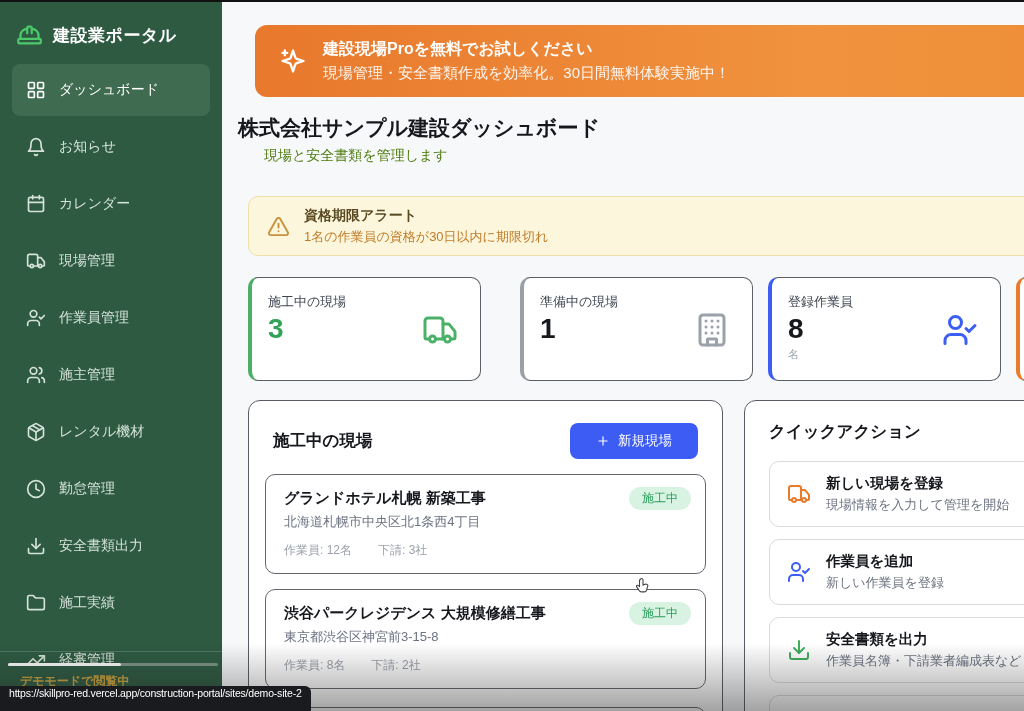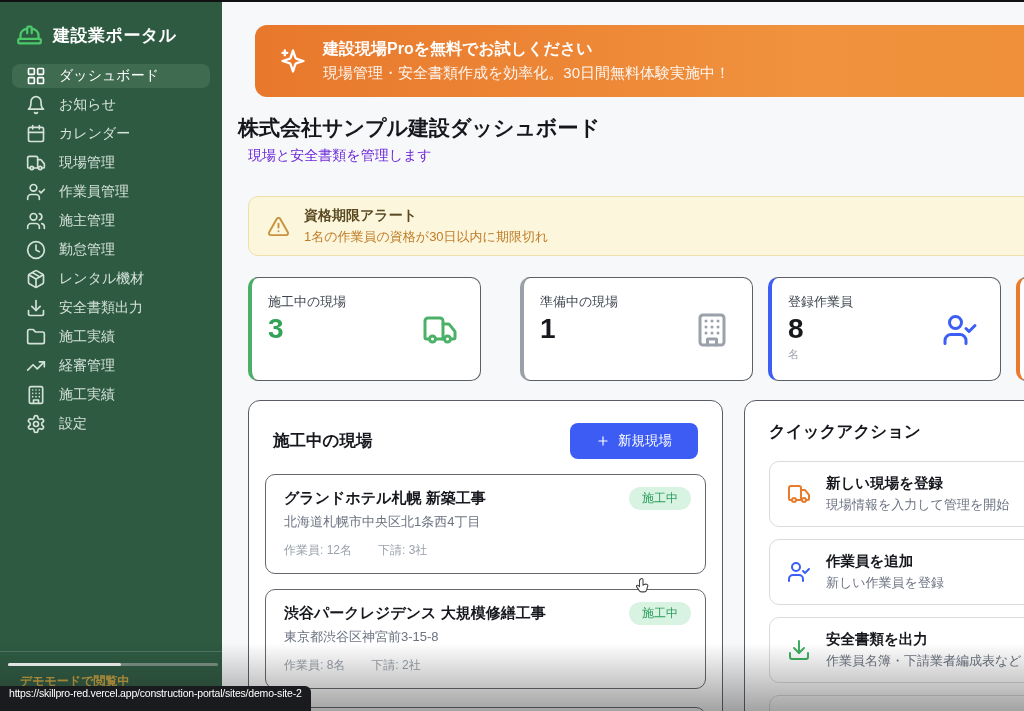--- a/index.html
+++ b/index.html
@@ -9,42 +9,42 @@
   .icon svg { width:100%; height:100%; }
 
   .topbar { position:absolute; left:0; top:0; width:1024px; height:2px; background:#111; z-index:5; }
 
   
   .sidebar { position:absolute; left:0; top:2px; width:222px; height:709px; background:#2d5a41; z-index:10; }
   .logo { display:flex; align-items:center; gap:10px; padding:16px 16px 8px 16px; height:58px; }
   .logo .icon { width:27px; height:27px; color:#4cc96a; }
   .logo-title { font-size:17px; font-weight:bold; color:#fff; letter-spacing:.5px; }
   .nav { padding:4px 12px; }
-  .nav-item { display:flex; align-items:center; gap:13px; height:24px; margin-bottom:5px;
+  .nav-item { display:flex; align-items:center; gap:13px; height:52px; margin-bottom:5px;
               padding:0 14px; border-radius:8px; color:#d5e2d9; font-size:14px; cursor:pointer; }
   .nav-item .icon { width:20px; height:20px; flex:0 0 20px; }
   .nav-item.active { background:#3f6b51; color:#fff; }
   .sb-divider { position:absolute; left:0; top:649px; width:222px; border-top:1px solid rgba(255,255,255,.18); }
   .sb-progress { position:absolute; left:8px; top:661px; width:210px; height:3px; background:rgba(190,195,192,.55); border-radius:2px; }
   .sb-progress-fill { height:3px; background:#fff; border-radius:2px; }
   .demo-label { position:absolute; left:20px; top:671px; font-size:12px; color:#cda43e; font-weight:bold; z-index:60; }
   .play-btn { position:absolute; left:14px; top:681px; width:19px; height:20px; color:#fff; z-index:60; cursor:pointer; }
 
   
   .main { position:absolute; left:222px; top:2px; width:802px; height:709px; overflow:hidden; }
 
   .banner { position:absolute; left:33px; top:23px; width:790px; height:72px; border-radius:12px;
             background:linear-gradient(90deg,#e8782c 0%,#f0923e 70%,#ef8f3a 100%);
             display:flex; align-items:center; gap:16px; padding:0 24px; color:#fff; cursor:pointer; }
   .banner .icon { width:28px; height:28px; flex:0 0 28px; }
   .banner-title { font-size:16px; font-weight:bold; margin-bottom:4px; }
   .banner-sub { font-size:15px; color:rgba(255,255,255,.93); }
 
   .page-title { position:absolute; left:16px; top:112px; font-size:21px; font-weight:bold; color:#15171c; }
-  .page-sub   { position:absolute; left:26px; top:145px; font-size:14px; color:#6d28d9; }
+  .page-sub   { position:absolute; left:42px; top:145px; font-size:14px; color:#4d7c0f; }
 
   .alert { position:absolute; left:26px; top:194px; width:790px; height:60px; background:#fcf6dc;
            border:1px solid #eee0a6; border-radius:10px; display:flex; align-items:center; gap:14px; padding:0 18px; }
   .alert .icon { width:23px; height:23px; flex:0 0 23px; color:#c8923e; }
   .alert-title { font-size:14px; font-weight:bold; color:#5a4a22; margin-bottom:3px; }
   .alert-msg { font-size:13px; color:#c07c28; }
 
   .stats { position:absolute; left:26px; top:275px; display:flex; gap:15px; }
   .stat-card { width:233px; height:104px; background:#fff; border:1.5px solid #5b5f66; border-left-width:4px;
                border-radius:10px; padding:15px 16px; position:relative; flex:0 0 233px; cursor:pointer; }
@@ -164,36 +164,36 @@
             <circle cx="9" cy="7" r="4"></circle>
             <path d="M22 21v-2a4 4 0 0 0-3-3.87"></path>
             <path d="M16 3.13a4 4 0 0 1 0 7.75"></path>
           </svg>
         </span>
       <span>施主管理</span>
     </div>
     <div class="nav-item">
       <span class="icon">
           <svg viewBox="0 0 24 24" fill="none" stroke="currentColor" stroke-width="2" stroke-linecap="round" stroke-linejoin="round">
-            <circle cx="12" cy="12" r="10"></circle>
-            <polyline points="12 6 12 12 16 14"></polyline>
-          </svg>
-        </span>
-      <span>勤怠管理</span>
-    </div>
-    <div class="nav-item">
-      <span class="icon">
-          <svg viewBox="0 0 24 24" fill="none" stroke="currentColor" stroke-width="2" stroke-linecap="round" stroke-linejoin="round">
             <path d="m7.5 4.27 9 5.15"></path>
             <path d="M21 8a2 2 0 0 0-1-1.73l-7-4a2 2 0 0 0-2 0l-7 4A2 2 0 0 0 3 8v8a2 2 0 0 0 1 1.73l7 4a2 2 0 0 0 2 0l7-4A2 2 0 0 0 21 16Z"></path>
             <path d="M3.3 7 12 12l8.7-5"></path>
             <path d="M12 22V12"></path>
           </svg>
         </span>
       <span>レンタル機材</span>
+    </div>
+    <div class="nav-item">
+      <span class="icon">
+          <svg viewBox="0 0 24 24" fill="none" stroke="currentColor" stroke-width="2" stroke-linecap="round" stroke-linejoin="round">
+            <circle cx="12" cy="12" r="10"></circle>
+            <polyline points="12 6 12 12 16 14"></polyline>
+          </svg>
+        </span>
+      <span>勤怠管理</span>
     </div>
     <div class="nav-item">
       <span class="icon">
           <svg viewBox="0 0 24 24" fill="none" stroke="currentColor" stroke-width="2" stroke-linecap="round" stroke-linejoin="round">
             <path d="M21 15v4a2 2 0 0 1-2 2H5a2 2 0 0 1-2-2v-4"></path>
             <polyline points="7 10 12 15 17 10"></polyline>
             <line x1="12" y1="3" x2="12" y2="15"></line>
           </svg>
         </span>
       <span>安全書類出力</span>

